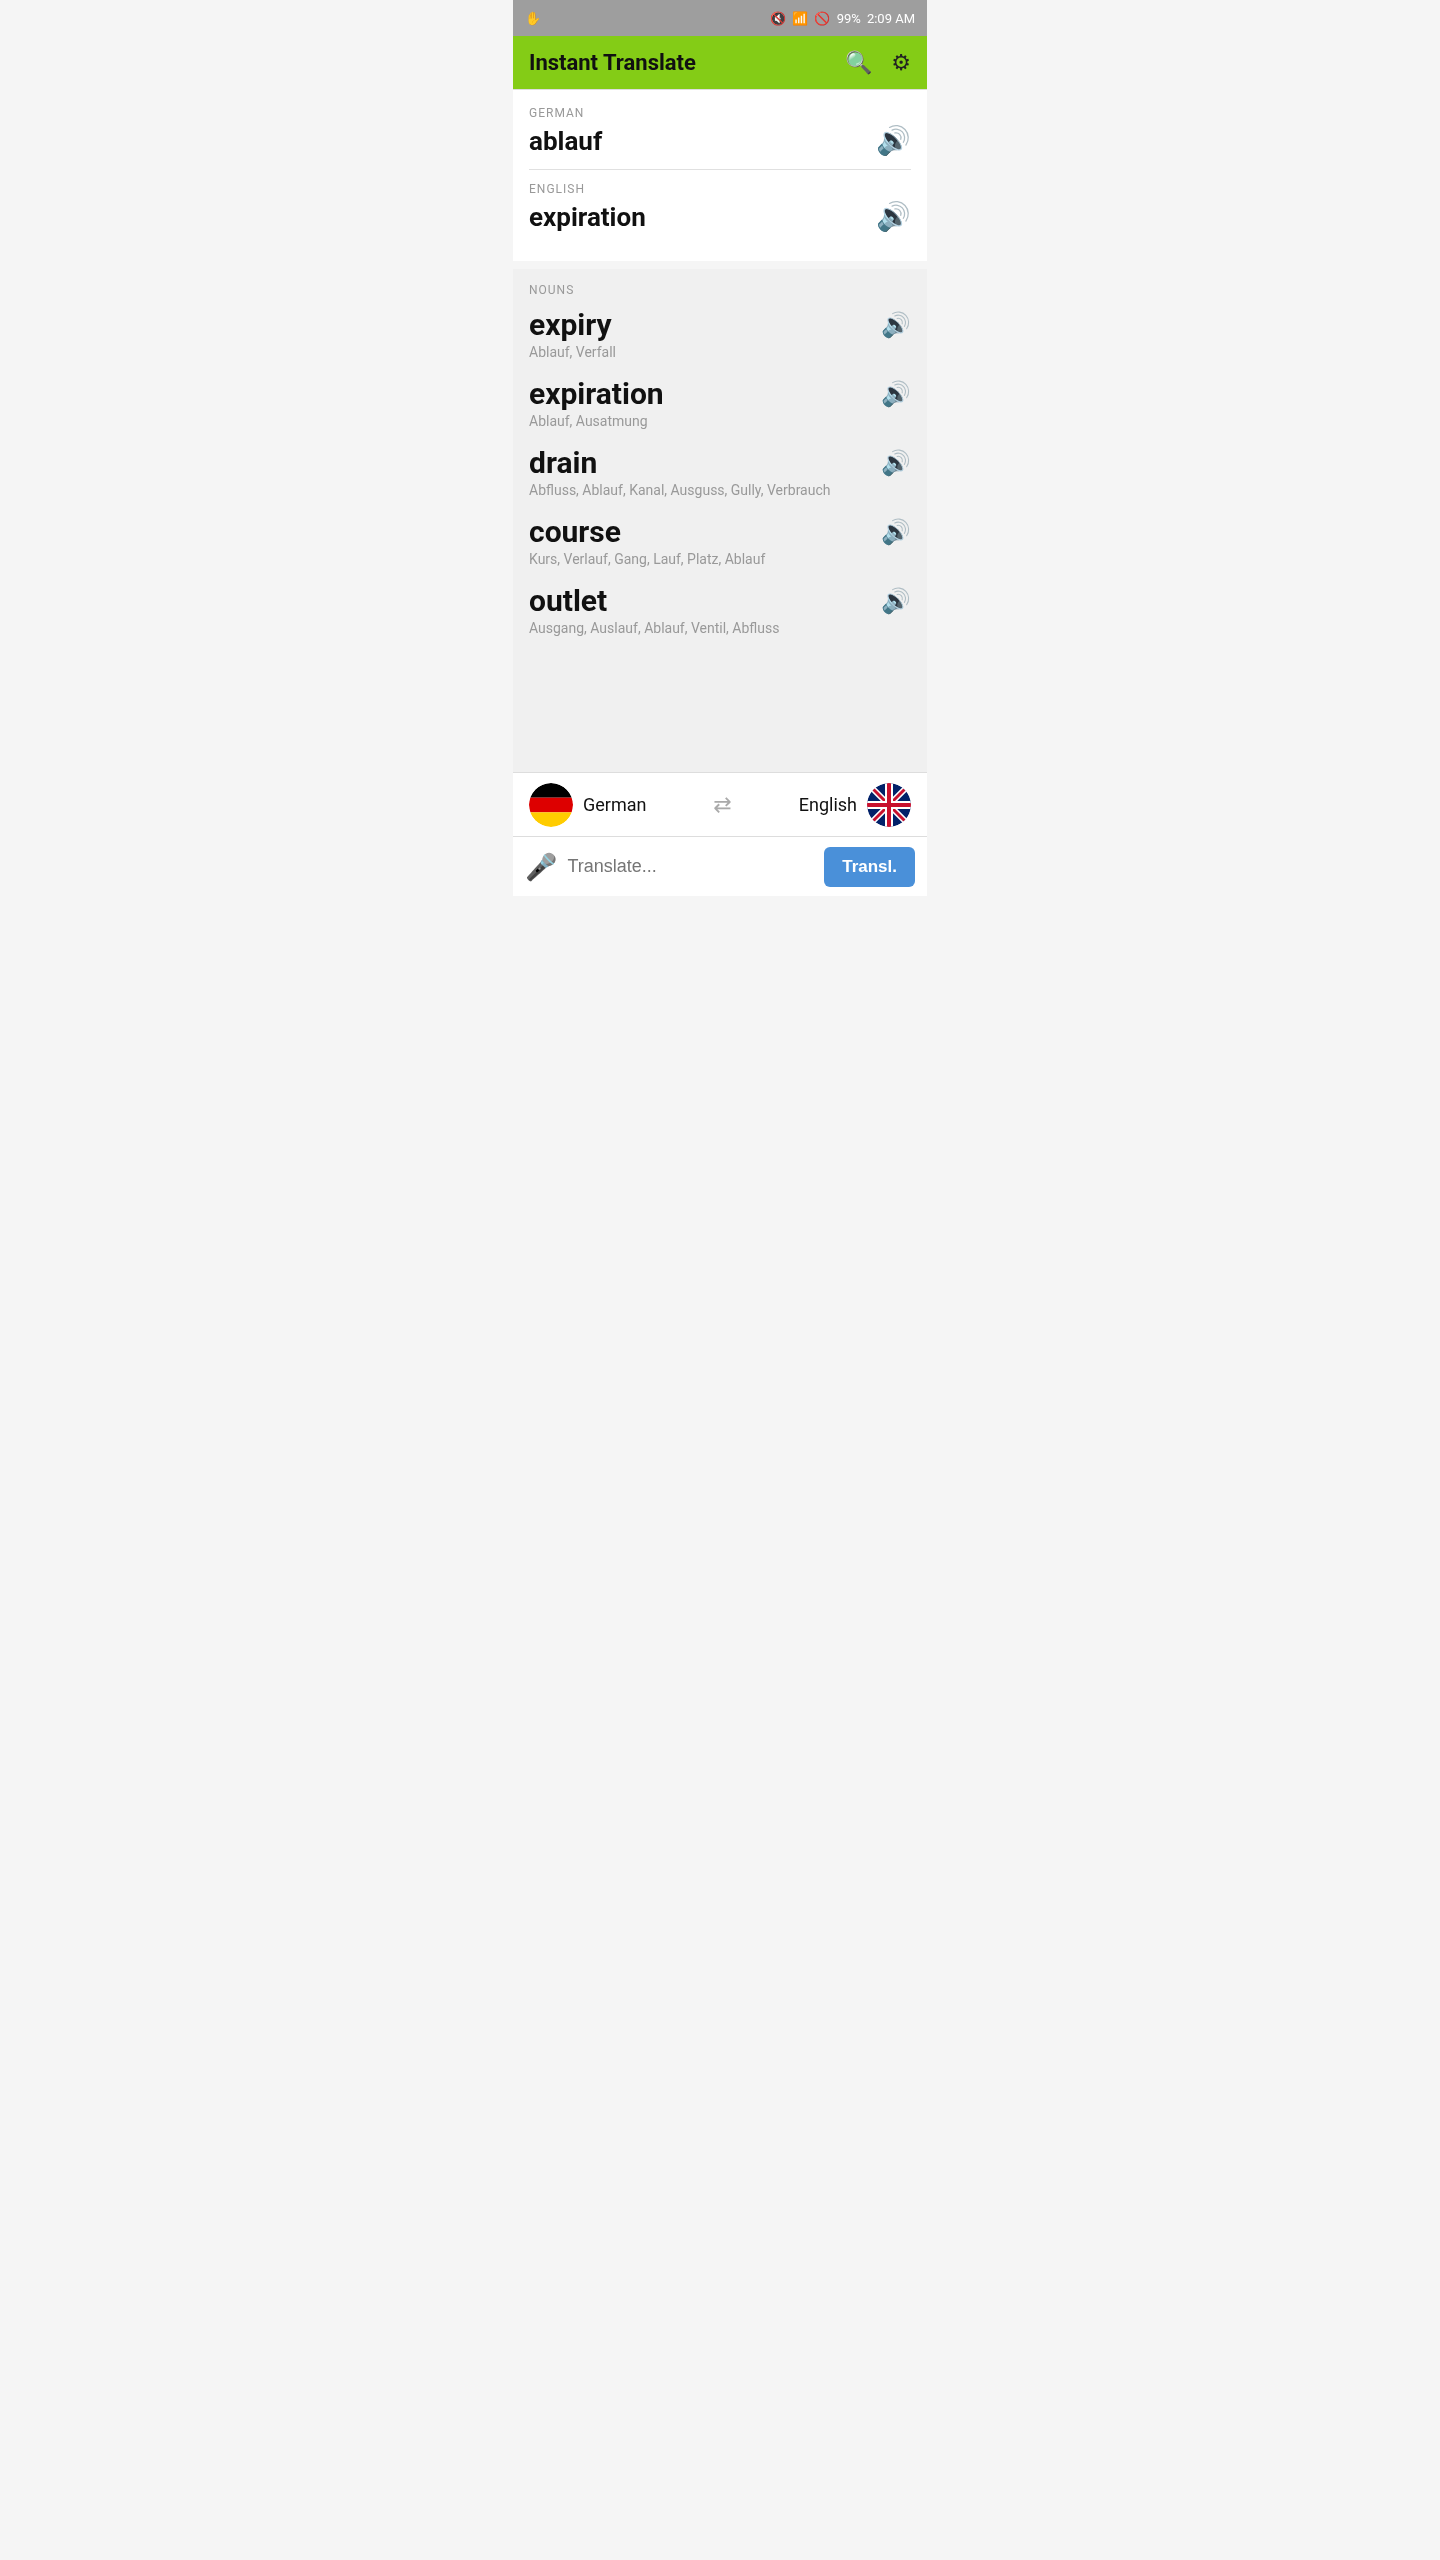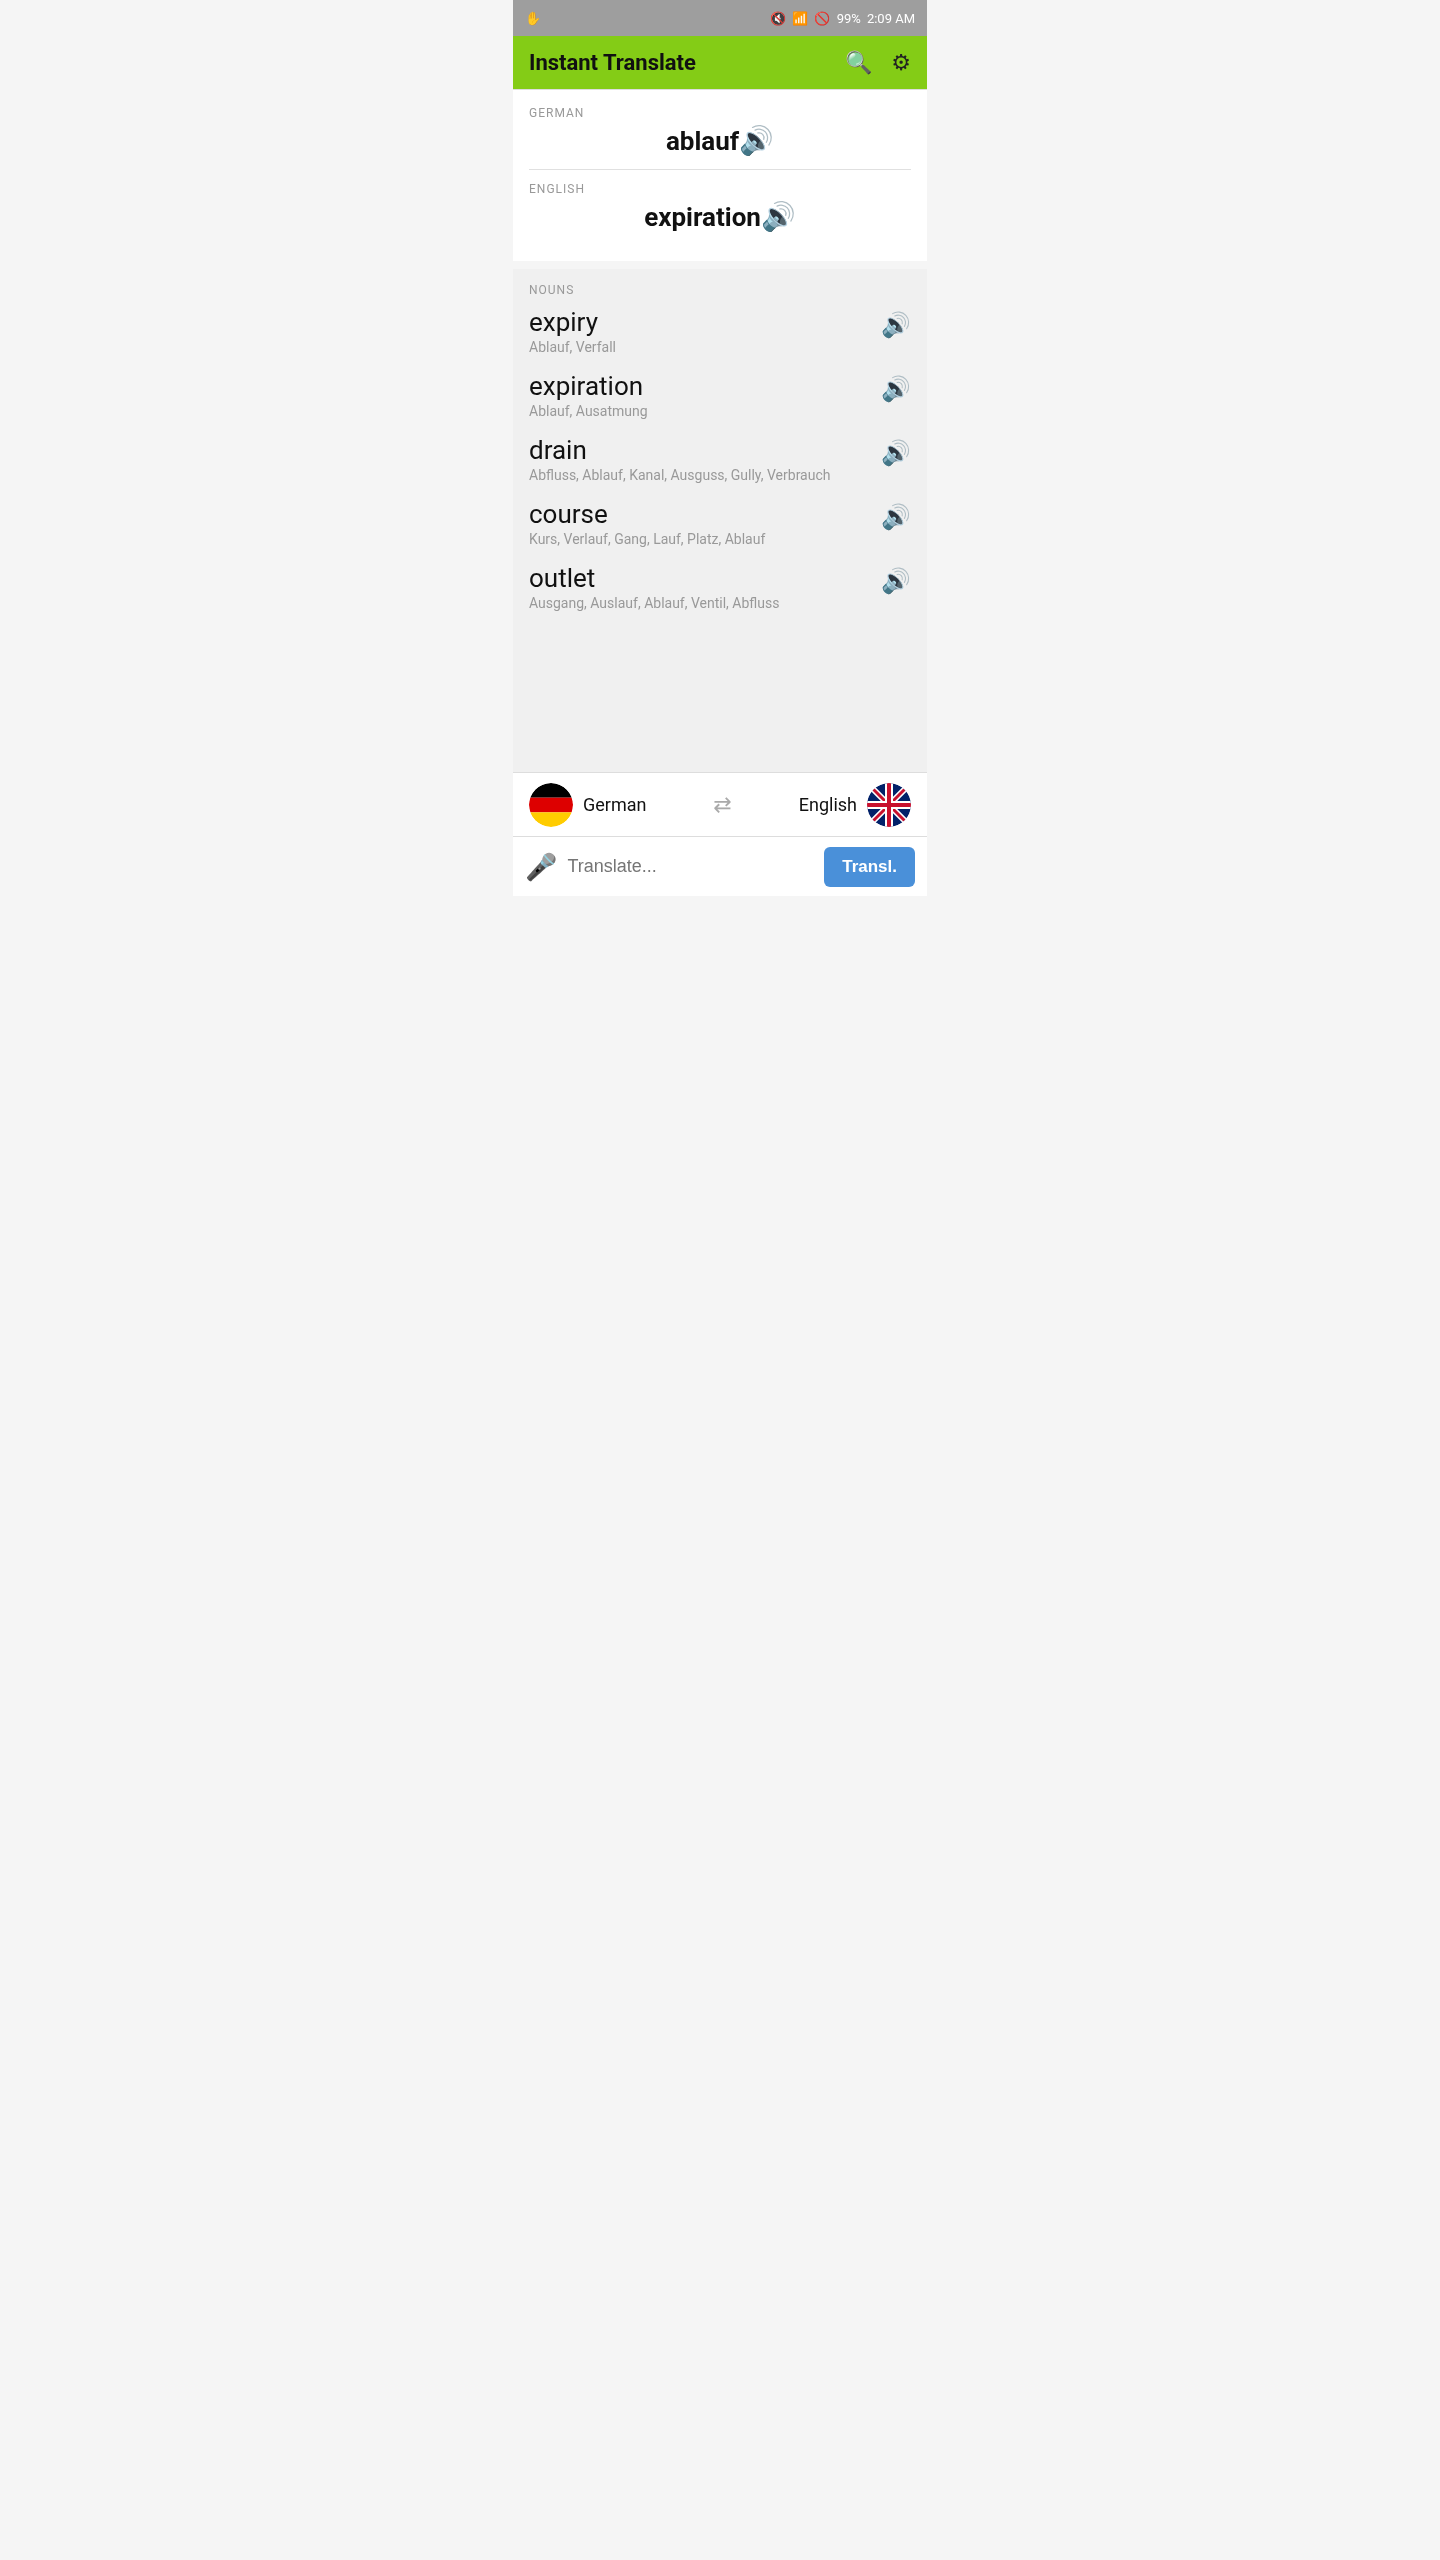--- a/index.html
+++ b/index.html
@@ -65,21 +65,21 @@
     .lang-label {
       font-size: 12px;
       color: #999;
       letter-spacing: 1px;
       text-transform: uppercase;
       margin-bottom: 4px;
     }
     .translation-row {
       display: flex;
       align-items: center;
-      justify-content: center;
+      justify-content: space-between;
       margin-bottom: 12px;
     }
     .translation-word {
       font-size: 26px;
       font-weight: bold;
       color: #111;
     }
     .sound-icon {
       font-size: 28px;
       color: #333;
@@ -106,22 +106,22 @@
       margin-bottom: 10px;
     }
     .noun-item {
       display: flex;
       align-items: flex-start;
       justify-content: space-between;
       margin-bottom: 16px;
     }
     .noun-text { flex: 1; }
     .noun-main {
-      font-size: 26px;
-      font-weight: normal;
+      font-size: 30px;
+      font-weight: bold;
       color: #111;
     }
     .noun-sub {
       font-size: 14px;
       color: #999;
       margin-top: 2px;
     }
     .noun-sound {
       font-size: 24px;
       color: #444;

